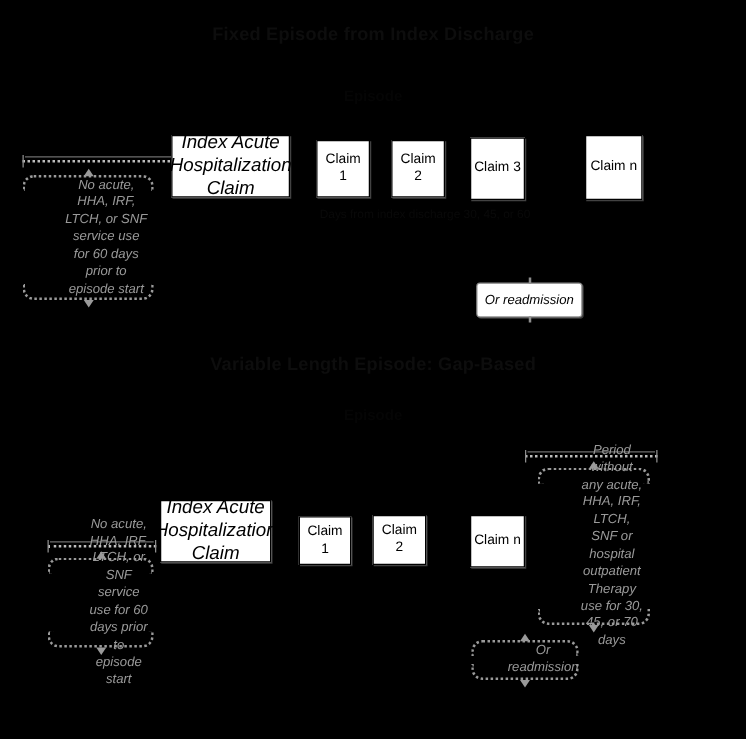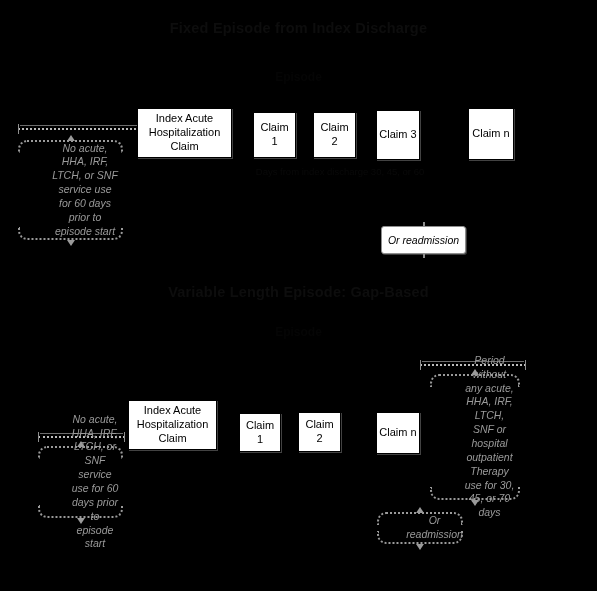--- a/index.html
+++ b/index.html
@@ -22,21 +22,21 @@
 
   
   .box{
     position:absolute;background:#ffffff;color:#000000;
     border:1px solid #000;
     display:flex;align-items:center;justify-content:center;
     text-align:center;font-size:11px;line-height:1.25;
     box-sizing:border-box;padding:2px;
     box-shadow:1px 1px 0 rgba(120,120,120,.55);
   }
-  .box.big{font-size:11px;}
+  .box.big{font-size:15px;font-style:italic;}
 
   
   .brace{
     position:absolute;box-sizing:border-box;color:#9a9a9a;
   }
   .brace .bar{
     position:absolute;left:0;right:0;height:11px;
     border:2px dotted #9a9a9a;border-radius:9px;
   }
   .brace .bar.top{top:0;border-bottom:none;border-radius:9px 9px 0 0;}

